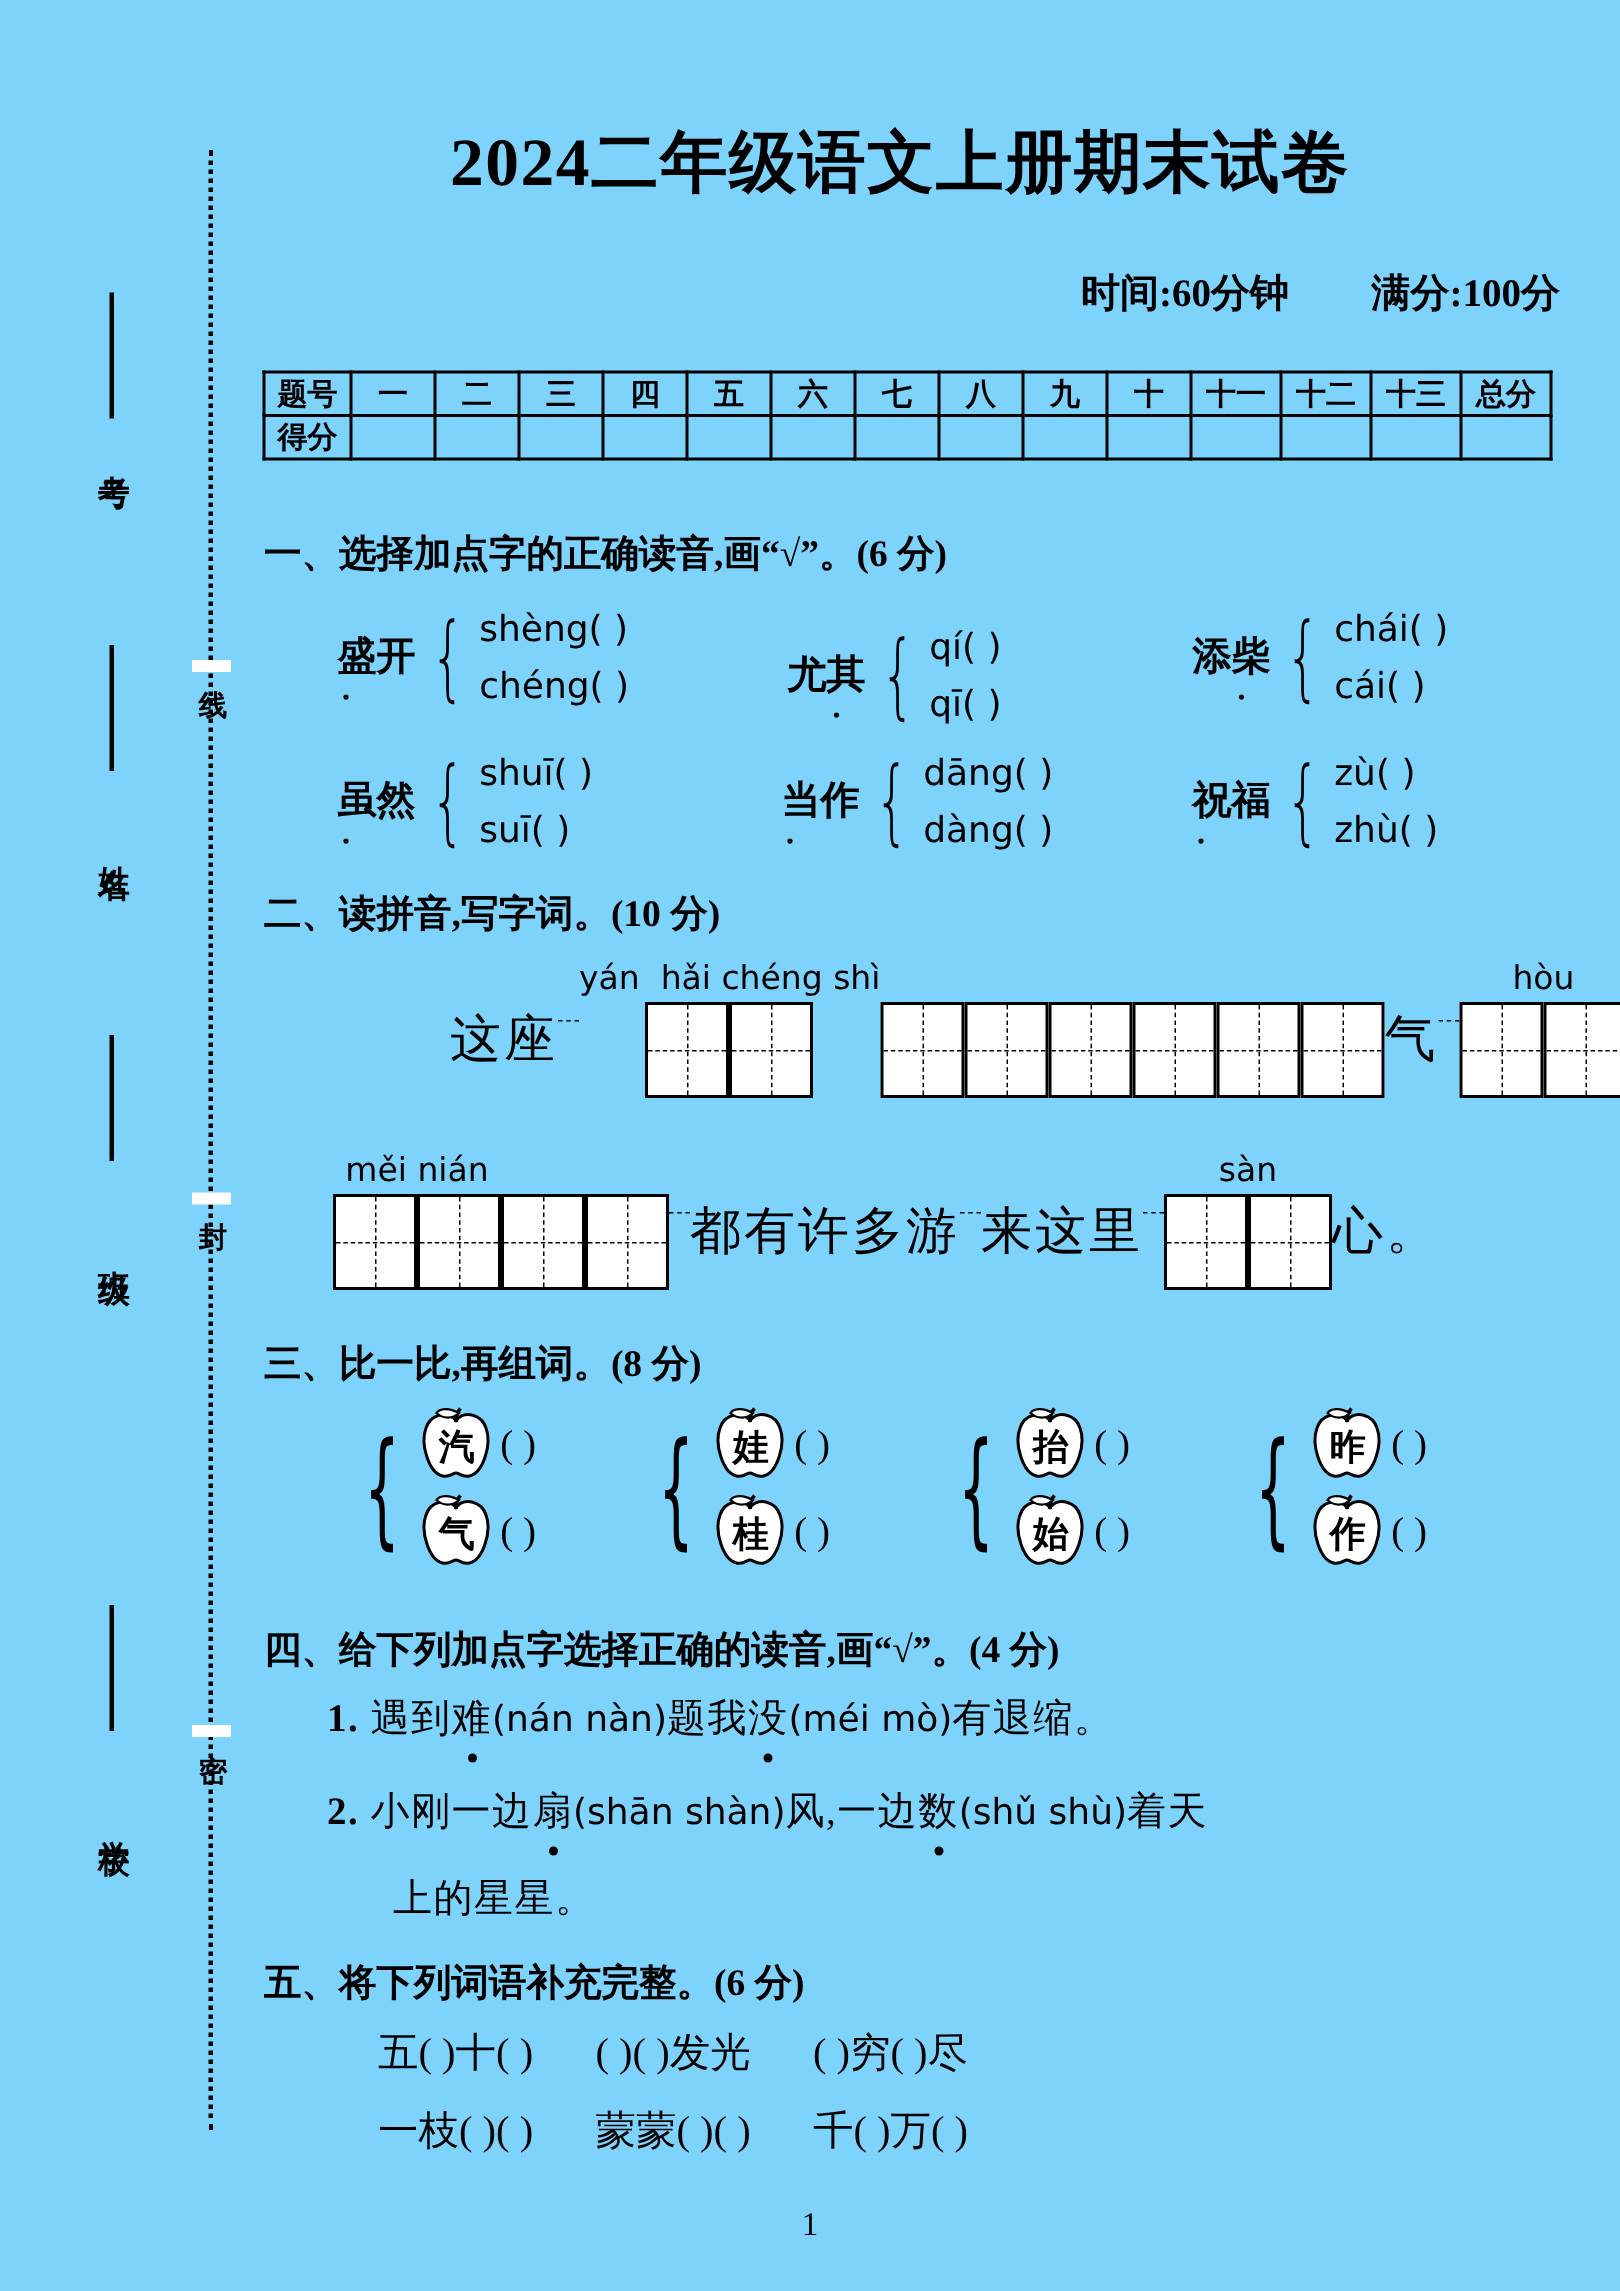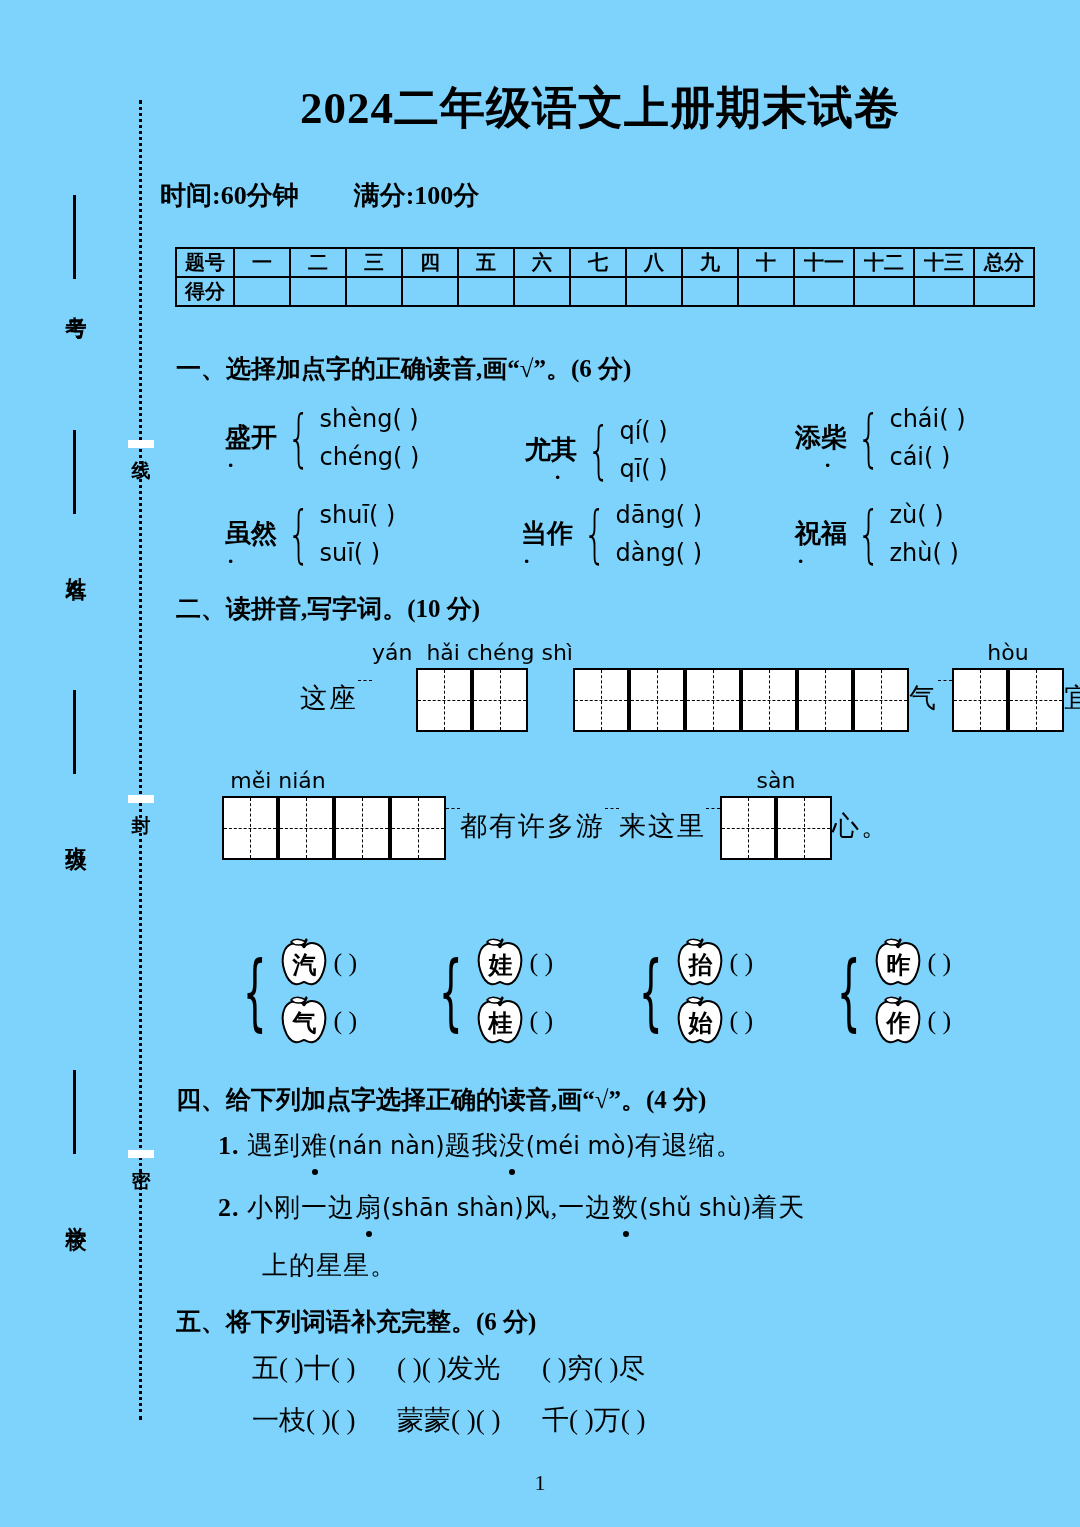--- a/index.html
+++ b/index.html
@@ -73,21 +73,21 @@
     font-size: 45px;
     font-weight: bold;
     letter-spacing: 1px;
     font-family: "Liberation Serif", "DejaVu Serif", serif;
   }
   .subline {
     position: absolute;
     left: 160px;
     top: 178px;
     width: 880px;
-    text-align: left;
+    text-align: right;
     font-size: 26px;
     font-weight: bold;
   }
   .subline .gap { display: inline-block; width: 42px; }
 
   
   table.score {
     position: absolute;
     left: 175px;
     top: 247px;
@@ -161,21 +161,21 @@
 
   
   .sent-row {
     position: absolute;
     display: flex;
     align-items: flex-end;
     white-space: nowrap;
   }
   .sent-text {
     font-family: Liberation Mono, monospace;
-    font-size: 27px;
+    font-size: 34px;
     letter-spacing: 2px;
     padding-bottom: 16px;
   }
   .tz-wrap { display: flex; flex-direction: column; align-items: center; }
   .tz-pinyin {
     font-family: "DejaVu Sans", sans-serif;
     font-size: 22px;
     margin-bottom: 4px;
     text-align: center;
     line-height: 1;
@@ -494,20 +494,21 @@
     <span class="tz-wrap">
       <span class="tz-pinyin">sàn</span>
       <span class="tz-cluster">
         <span class="tz-box"></span>
         <span class="tz-box"></span>
       </span>
     </span>
     <span class="sent-text">心。</span>
   </div>
 
+  <div class="sec-head" style="left:176px; top:892px;">三、比一比,再组词。(8 分)</div>
 
   <div class="apple-group" style="left:228px; top:938px;">
     <span class="apple-brace">{</span>
     <span class="apple-rows">
       <span class="apple-row">
         <span class="apple">
           <svg width="54" height="50" viewBox="0 0 54 50">
             <path d="M27 9 C21 2, 10 5, 7 14 C3 25, 9 44, 18 46 C23 47, 25 44, 27 44 C29 44, 31 47, 36 46 C45 44, 51 25, 47 14 C44 5, 33 2, 27 9 Z" fill="#fff" stroke="#000" stroke-width="2"></path>
             <path d="M27 10 C27 6, 28 3, 30 1" fill="none" stroke="#000" stroke-width="2.5"></path>
             <path d="M29 4 C22 0, 16 1, 14 4 C18 8, 25 8, 29 4 Z" fill="#fff" stroke="#000" stroke-width="1.5"></path>

